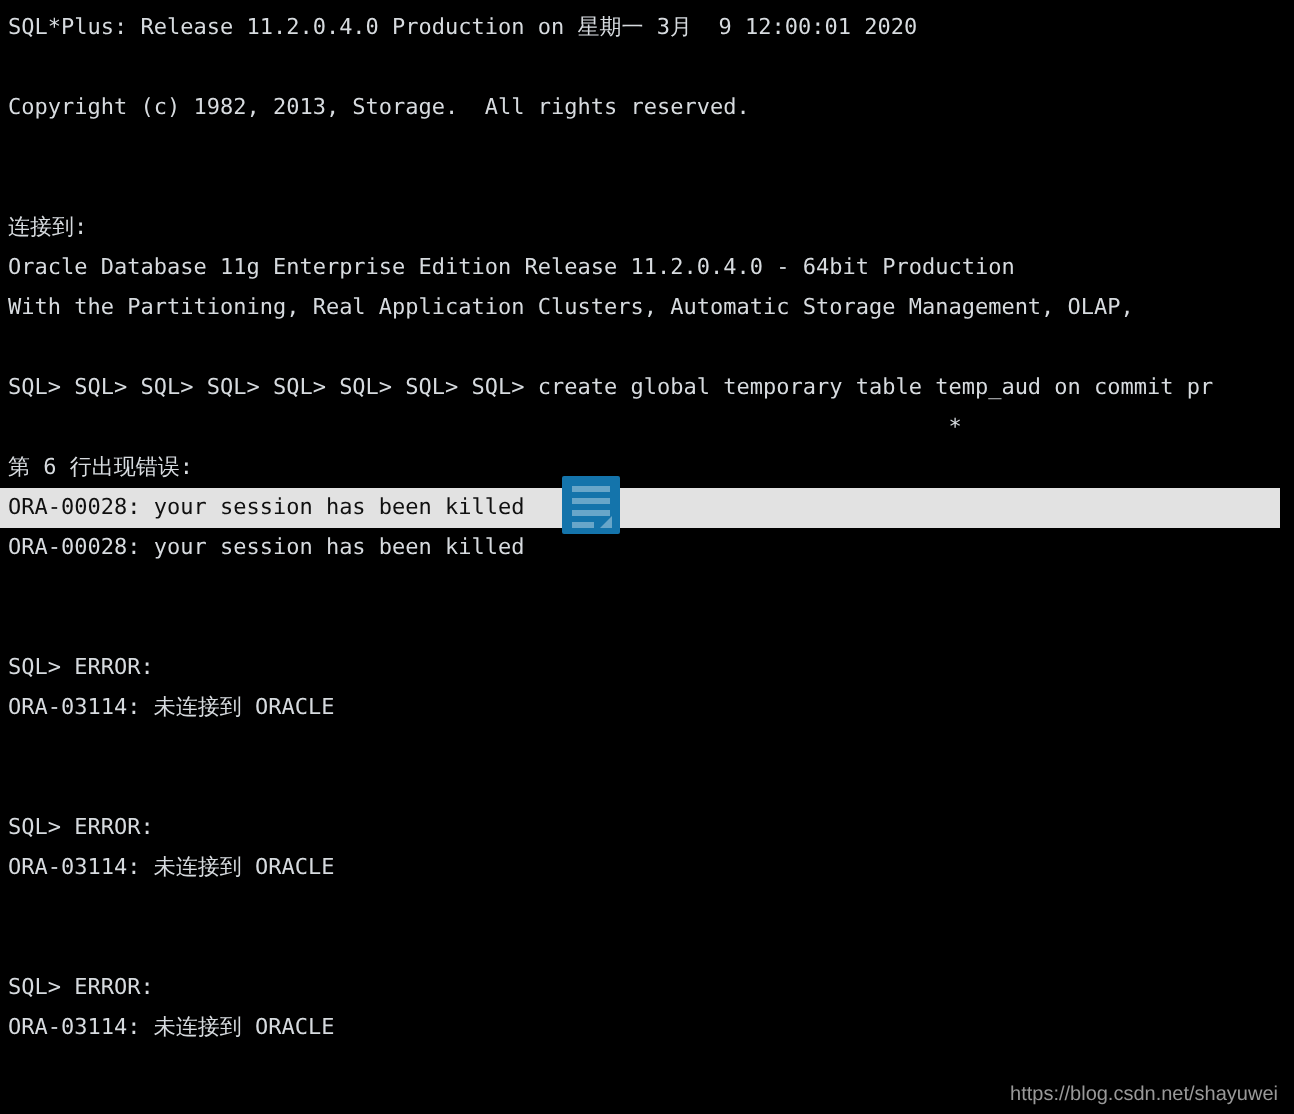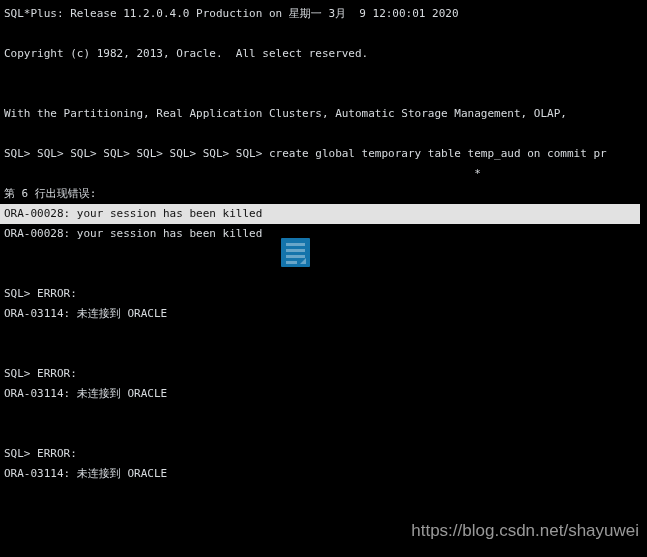--- a/index.html
+++ b/index.html
@@ -88,39 +88,41 @@
     width: 0;
     height: 0;
     border-left: 6px solid transparent;
     border-bottom: 6px solid #68a6c9;
   }
 
   
   #watermark {
     position: absolute;
     right: 8px;
-    bottom: 16px;
+    bottom: 4px;
     font-family: "Liberation Sans", "DejaVu Sans", sans-serif;
-    font-size: 17px;
+    font-size: 10px;
     color: #999999;
     letter-spacing: 0px;
     white-space: nowrap;
   }
 </style>
 </head>
 <body>
 
 <div id="terminal">
 
   <div class="screen" id="screen">
       <div class="line">SQL*Plus: Release 11.2.0.4.0 Production on 星期一 3月  9 12:00:01 2020</div>
       <div class="line blank"></div>
-      <div class="line">Copyright (c) 1982, 2013, Oracle.  All select reserved.</div>
+      <div class="line">Copyright (c) 1982, 2013, Storage.  All rights reserved.</div>
       <div class="line blank"></div>
       <div class="line blank"></div>
+      <div class="line">连接到:</div>
+      <div class="line">Oracle Database 11g Enterprise Edition Release 11.2.0.4.0 - 64bit Production</div>
       <div class="line">With the Partitioning, Real Application Clusters, Automatic Storage Management, OLAP,</div>
       <div class="line blank"></div>
       <div class="line">SQL&gt; SQL&gt; SQL&gt; SQL&gt; SQL&gt; SQL&gt; SQL&gt; SQL&gt; create global temporary table temp_aud on commit pr</div>
       <div class="line pointer">                                                                       *</div>
       <div class="line">第 6 行出现错误:</div>
       <div class="line highlight">ORA-00028: your session has been killed</div>
       <div class="line">ORA-00028: your session has been killed</div>
       <div class="line blank"></div>
       <div class="line blank"></div>
       <div class="line">SQL&gt; ERROR:</div>

